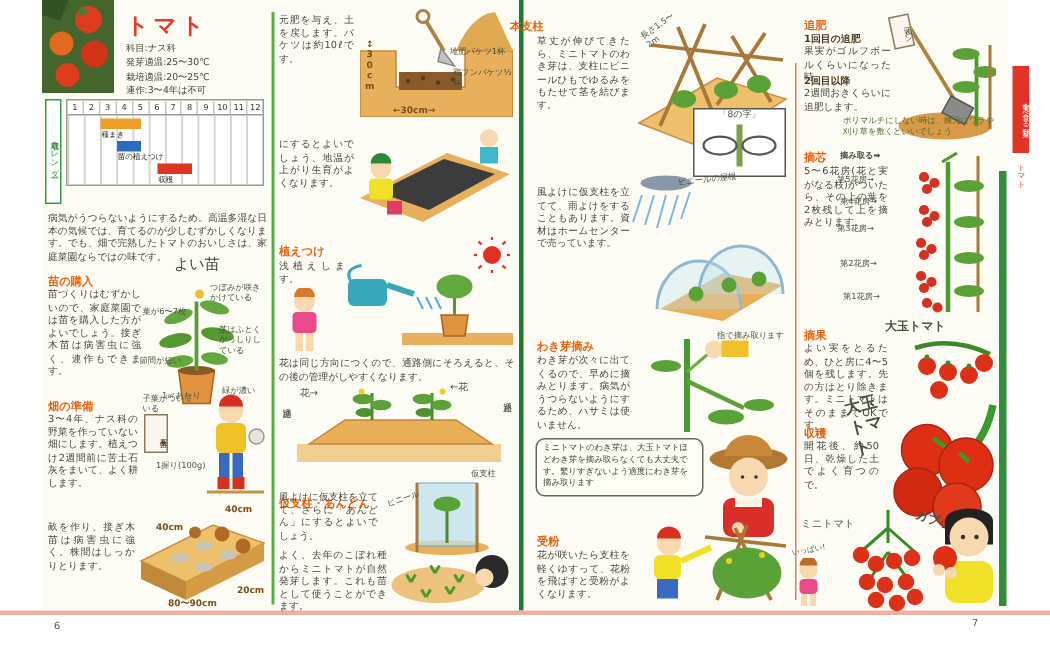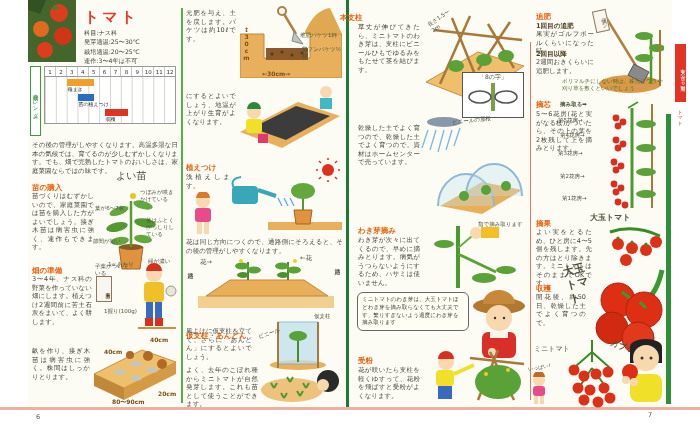--- a/index.html
+++ b/index.html
@@ -91,21 +91,21 @@
           <span class="cal-lab">苗の植えつけ</span>
         </div>
       </div>
       <div class="cal-row">
         <div class="cal-bar" style="left: 45.8333%; width: 18.3333%; background: rgb(224, 52, 34);">
           <span class="cal-lab">収穫</span>
         </div>
       </div>
     </div>
 </div>
-<div class="abs body-txt" style="left:32px;top:141px;width:146px">その後の管理がしやすくなります。高温多湿な日本の気候では、育てるのが少しむずかしくなります。でも、畑で完熟したトマトのおいしさは、家庭菜園ならではの味です。</div>
+<div class="abs body-txt" style="left:32px;top:141px;width:146px">病気がうつらないようにするため。高温多湿な日本の気候では、育てるのが少しむずかしくなります。でも、畑で完熟したトマトのおいしさは、家庭菜園ならではの味です。</div>
 
 <div class="abs sec-head" style="left:32px;top:183px">苗の購入</div>
 <div class="abs body-txt" style="left:32px;top:192px;width:62px">苗づくりはむずかしいので、家庭菜園では苗を購入した方がよいでしょう。接ぎ木苗は病害虫に強く、連作もできます。</div>
 <div class="abs hand-lg" style="left:116px;top:169px">よい苗</div>
 <svg class="abs" style="left:103px;top:185px" width="55" height="100" viewBox="0 0 55 100">
   <path d="M16 62h24l-3 22H19z" fill="#e0923e" stroke="#a8641e"></path>
   <ellipse cx="28" cy="62" rx="12" ry="3" fill="#8a5a26"></ellipse>
   <path d="M28 62V16" stroke="#5a9a3a" stroke-width="2.5" fill="none"></path>
   <ellipse cx="16" cy="26" rx="10" ry="4" fill="#63a83f" transform="rotate(-20 16 26)"></ellipse>
   <ellipse cx="40" cy="20" rx="10" ry="4" fill="#63a83f" transform="rotate(15 40 20)"></ellipse>
@@ -291,21 +291,21 @@
 <div class="abs hand" style="left:428px;top:14px;width:26px;transform:rotate(-35deg)">長さ1.5〜2m</div>
 <div class="abs inset" style="left:462px;top:72px;width:62px;height:46px">
   <div class="hand" style="text-align:center;font-size:6px">「8の字」</div>
   <svg width="60" height="32" viewBox="0 0 60 32">
     <path d="M30 2v28" stroke="#7aa048" stroke-width="4"></path>
     <ellipse cx="17" cy="16" rx="11" ry="6" fill="none" stroke="#555" stroke-width="1.5"></ellipse>
     <ellipse cx="43" cy="16" rx="11" ry="6" fill="none" stroke="#555" stroke-width="1.5"></ellipse>
   </svg>
 </div>
 
-<div class="abs body-txt" style="left:358px;top:124px;width:62px">乾燥した土でよく育つので、乾燥した土でよく育つので。資材はホームセンターで売っています。</div>
+<div class="abs body-txt" style="left:358px;top:124px;width:62px">風よけに仮支柱を立てて、雨よけをすることもあります。資材はホームセンターで売っています。</div>
 <svg class="abs" style="left:420px;top:114px" width="106" height="100" viewBox="0 0 106 100">
   <ellipse cx="24" cy="8" rx="17" ry="5" fill="#8898a8"></ellipse>
   <g stroke="#78b8e0" stroke-width="1.3">
       <line x1="8" y1="16" x2="2" y2="34"></line>
       <line x1="16" y1="16" x2="10" y2="36"></line>
       <line x1="24" y1="16" x2="18" y2="38"></line>
       <line x1="32" y1="16" x2="26" y2="36"></line>
       <line x1="40" y1="14" x2="34" y2="32"></line>
     </g>
   <polygon points="20,92 62,68 102,76 62,100" fill="#e8ae58"></polygon>

